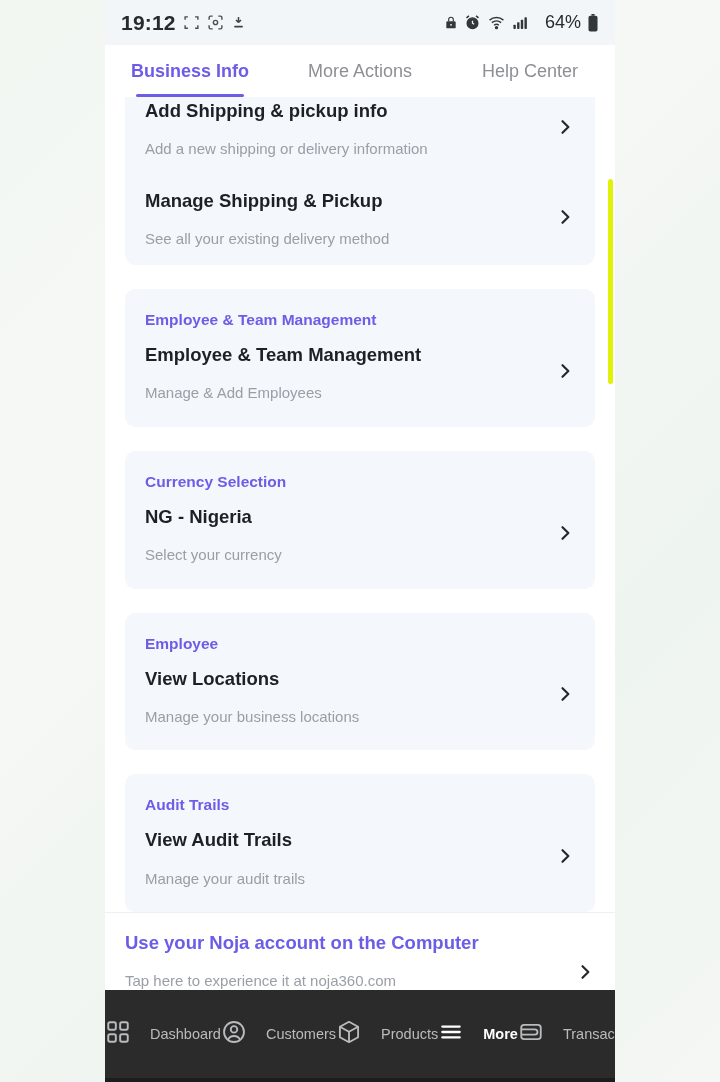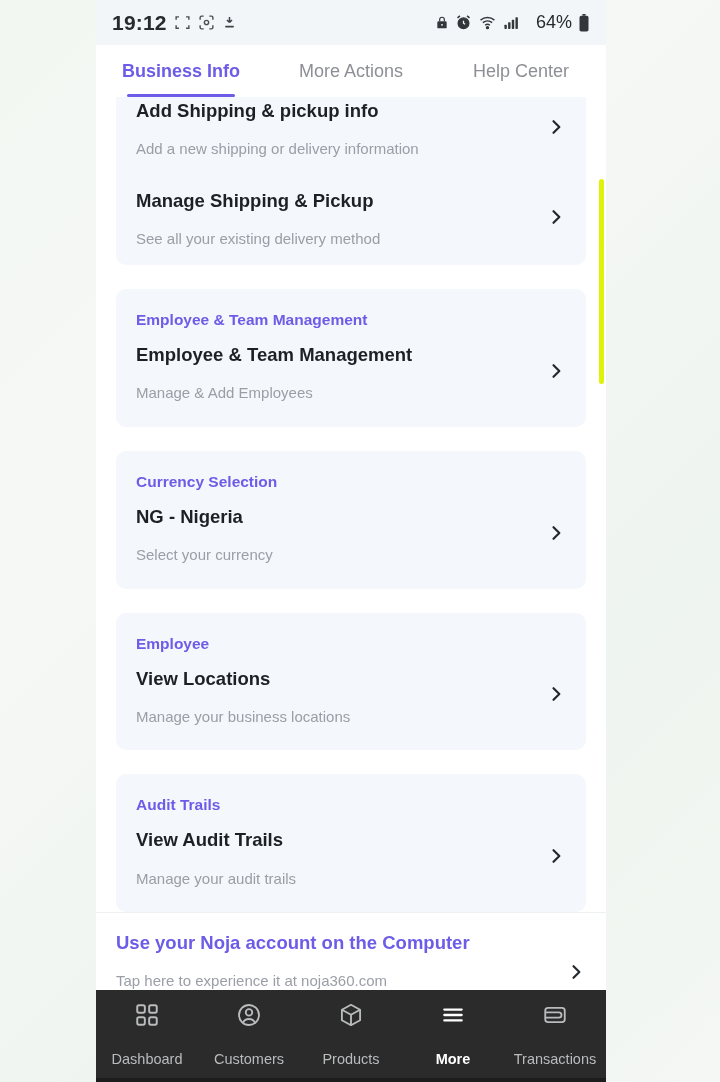--- a/index.html
+++ b/index.html
@@ -4,21 +4,21 @@
 <style>
   * { margin:0; padding:0; box-sizing:border-box; }
   html,body { width:720px; height:1082px; overflow:hidden; }
   body {
     font-family: "Liberation Sans", sans-serif;
     background: linear-gradient(135deg,#f2f7f2 0%,#f6f8f5 35%,#eef4ef 70%,#f4f7f3 100%);
     position:relative;
   }
   
   .phone {
-    position:absolute; left:96px; top:0; width:510px; height:1082px;
+    position:absolute; left:105px; top:0; width:510px; height:1082px;
     background:#fef9c3; overflow:hidden;
   }
   
   .statusbar {
     height:45px; background:#f3f6f8; display:flex; align-items:center;
     padding:0 16px; justify-content:space-between;
   }
   .sb-left { display:flex; align-items:center; gap:7px; }
   .sb-time { font-size:21px; font-weight:600; color:#262b2e; letter-spacing:.2px; }
   .sb-right { display:flex; align-items:center; gap:6px; }
@@ -74,21 +74,21 @@
   
   .scrollbar {
     position:absolute; right:2px; top:82px; width:5px; height:205px;
     background:#dff208; border-radius:3px;
   }
   
   .bottomnav {
     height:88px; background:#2b2b2b; display:flex; align-items:center;
   }
   .nav-item {
-    flex:1; display:flex; flex-direction:column; align-items:center;
+    flex:1; display:flex; flex-direction:row; align-items:center;
     justify-content:flex-end; gap:19px; cursor:pointer; color:#b9bbbd;
   }
   .nav-item.active { color:#ffffff; }
   .nav-label { font-size:14.5px; }
   .nav-item.active .nav-label { font-weight:700; }
   
   .sysnav {
     height:56px; background:#1d1d1d; display:flex; align-items:center;
   }
 </style>

